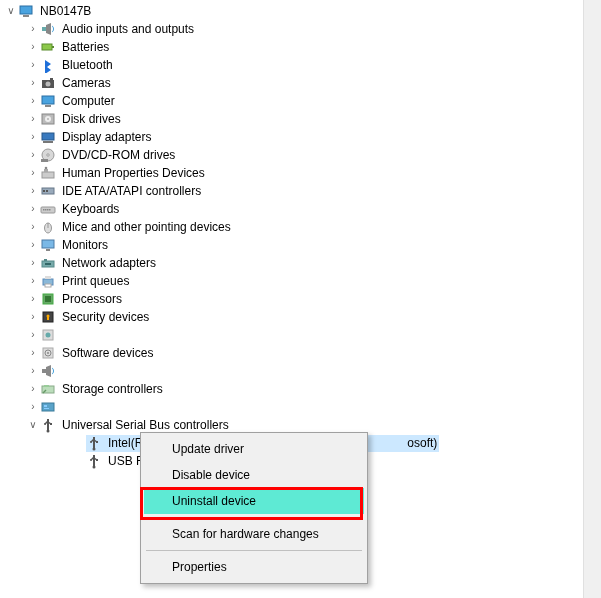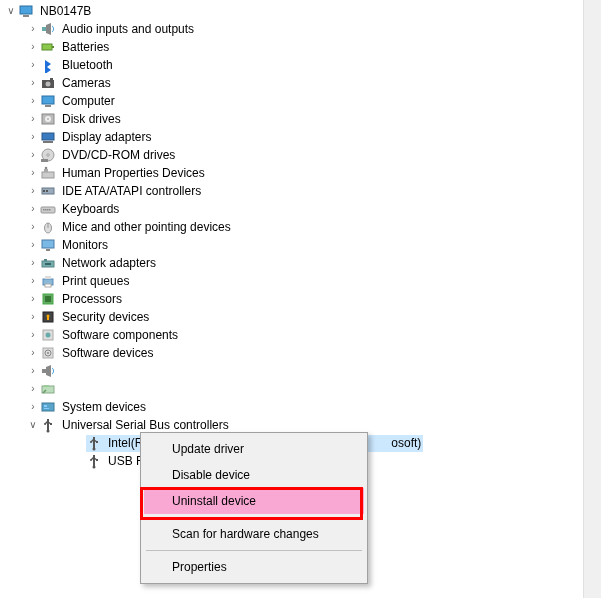--- a/index.html
+++ b/index.html
@@ -89,21 +89,21 @@
   .context-menu .mi {
     padding: 6px 14px 6px 28px;
     cursor: default;
   }
   .context-menu .sep {
     height: 1px;
     background: #c0c0c0;
     margin: 3px 2px;
   }
   .context-menu .mi.hl {
-    background: #f9a8d4;
+    background: #5eead4;
   }
   .context-menu .mi.bold { font-weight: 400; }
   .redbox {
     position: absolute;
     border: 3px solid #ff0000;
     left: 140px;
     top: 487px;
     width: 217px;
     height: 27px;
     z-index: 20;
@@ -310,21 +310,20 @@
           <span class="label">Security devices</span>
         </div>
         <div class="row indent1">
           <span class="toggle">›</span>
           <span class="icon">
             <svg width="16" height="16">
               <rect x="3" y="3" width="10" height="10" fill="#ddd" stroke="#aaa"></rect>
               <circle cx="8" cy="8" r="2.5" fill="#6aa"></circle>
             </svg>
           </span>
-          <span class="label">Software components</span>
         </div>
         <div class="row indent1">
           <span class="toggle">›</span>
           <span class="icon">
             <svg width="16" height="16">
               <rect x="3" y="3" width="10" height="10" fill="#ddd" stroke="#aaa"></rect>
               <circle cx="8" cy="8" r="3" fill="none" stroke="#888"></circle>
               <circle cx="8" cy="8" r="1" fill="#888"></circle>
             </svg>
           </span>
@@ -342,31 +341,31 @@
         </div>
         <div class="row indent1">
           <span class="toggle">›</span>
           <span class="icon">
             <svg width="16" height="16">
               <rect x="2" y="5" width="12" height="7" fill="#bdb" stroke="#8a8"></rect>
               <rect x="4" y="4" width="5" height="2" fill="#9c9"></rect>
               <path d="M3 12l3-3" stroke="#696" stroke-width="1.5"></path>
             </svg>
           </span>
+          <span class="label">Storage controllers</span>
         </div>
         <div class="row indent1">
           <span class="toggle">›</span>
           <span class="icon">
             <svg width="16" height="16">
               <rect x="2" y="4" width="12" height="8" fill="#5aa3c9" stroke="#3a7a99"></rect>
               <rect x="4" y="6" width="3" height="2" fill="#8cf"></rect>
               <rect x="4" y="9" width="5" height="1" fill="#8cf"></rect>
             </svg>
           </span>
-          <span class="label">System devices</span>
         </div>
         <div class="row indent1">
           <span class="toggle">∨</span>
           <span class="icon">
             <svg width="16" height="16">
               <rect x="7" y="2" width="2" height="12" fill="#555"></rect>
               <circle cx="8" cy="14" r="1.5" fill="#555"></circle>
               <path d="M8 4l-3 3" stroke="#555" stroke-width="1.5"></path>
               <path d="M8 5l3 2" stroke="#555" stroke-width="1.5"></path>
               <circle cx="5" cy="7" r="1" fill="#555"></circle>
@@ -382,21 +381,21 @@
               <svg width="16" height="16">
                 <rect x="7" y="2" width="2" height="12" fill="#555"></rect>
                 <circle cx="8" cy="14" r="1.5" fill="#555"></circle>
                 <path d="M8 4l-3 3" stroke="#555" stroke-width="1.5"></path>
                 <path d="M8 5l3 2" stroke="#555" stroke-width="1.5"></path>
                 <circle cx="5" cy="7" r="1" fill="#555"></circle>
                 <rect x="10" y="6" width="2" height="2" fill="#555"></rect>
               </svg>
             </span>
             <span class="label" style="padding-right:230px;">Intel(R) U</span>
-            <span class="label" style="margin-left:0;">osoft)</span>
+            <span class="label" style="margin-left:16px;">osoft)</span>
           </span>
         </div>
         <div class="row indent2">
           <span class="toggle empty">·</span>
           <span class="icon">
             <svg width="16" height="16">
               <rect x="7" y="2" width="2" height="12" fill="#555"></rect>
               <circle cx="8" cy="14" r="1.5" fill="#555"></circle>
               <path d="M8 4l-3 3" stroke="#555" stroke-width="1.5"></path>
               <path d="M8 5l3 2" stroke="#555" stroke-width="1.5"></path>

